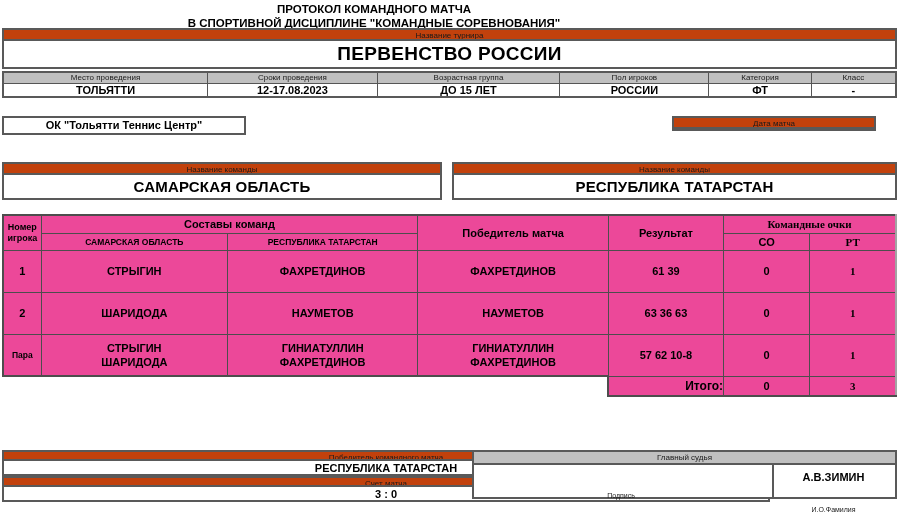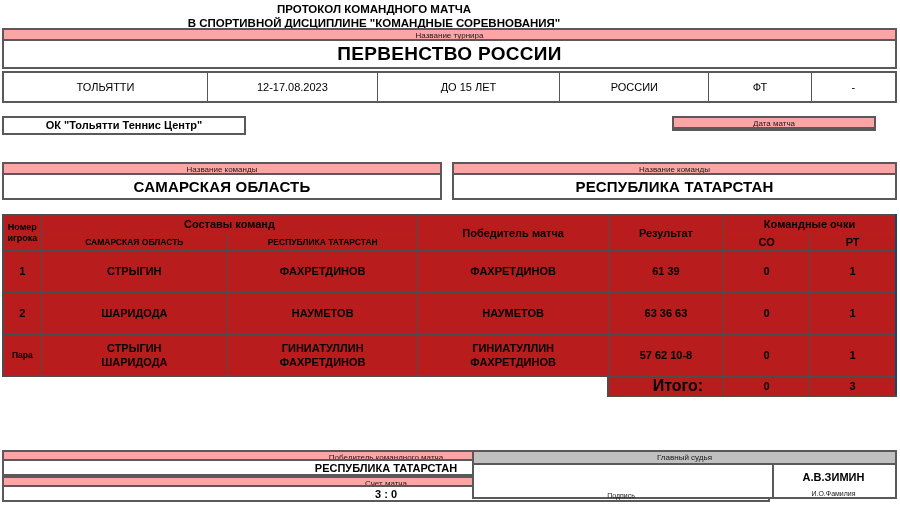--- a/index.html
+++ b/index.html
@@ -11,21 +11,21 @@
     width: 900px; height: 515px;
     font-family: "Liberation Sans", sans-serif;
     color: #000000;
     overflow: hidden;
   }
 
   .page { position: relative; width: 900px; height: 515px; }
 
   
   .lbl {
-    background: #fca5a5;
+    background: #c2410c;
     font-size: 8px;
     text-align: center;
     color: #1a1a1a;
     line-height: 11px;
     height: 11px;
     white-space: nowrap;
     overflow: hidden;
   }
   .val {
     background: #ffffff;
@@ -79,24 +79,24 @@
     background: #c0c0c0;
     font-size: 8px;
     text-align: center;
     height: 11px;
     color: #1a1a1a;
     white-space: nowrap;
     overflow: hidden;
   }
   table.grid td.vl {
     background: #fff;
-    font-weight: normal;
-    font-size: 11px;
-    text-align: center;
-    height: 30px;
+    font-weight: bold;
+    font-size: 11px;
+    text-align: center;
+    height: 14px;
     white-space: nowrap;
     overflow: hidden;
   }
   #details-block table.grid { border: 2px solid #595959; }
 
   
   #venue-block {
     position: absolute; left: 2px; top: 116px; width: 244px;
   }
   #date-block {
@@ -128,21 +128,21 @@
   #match-table {
     position: absolute; left: 2px; top: 214px; width: 895px;
     border-collapse: collapse;
     table-layout: fixed;
   }
   #match-table td {
     border: 1px solid #4d4d4d;
     text-align: center;
     vertical-align: middle;
     padding: 0;
-    background: #b91c1c;
+    background: #ec4899;
   }
   #match-table td.bigh {
     font-size: 11px;
     font-weight: bold;
   }
   #match-table td.subh {
     font-size: 8.5px;
     font-weight: bold;
   }
   #match-table td.numh {
@@ -159,37 +159,37 @@
   #match-table td.cell-num {
     font-size: 11px;
     font-weight: bold;
   }
   #match-table td.cell-para {
     font-size: 8.5px;
     font-weight: bold;
   }
   #match-table td.total-lbl {
     text-align: right;
-    font-size: 16px;
-    font-weight: bold;
-    padding-right: 20px;
+    font-size: 12px;
+    font-weight: bold;
+    padding-right: 0;
     height: 19px;
   }
   #match-table td.total-val {
     font-size: 11px;
     font-weight: bold;
     height: 20px;
   }
   #match-table td.blank {
     border: none;
     background: transparent;
   }
   #match-table .outer-top { border-top: 2px solid #4d4d4d; }
   #match-table .outer-left { border-left: 2px solid #4d4d4d; }
-  #match-table .outer-right { border-right: 2px solid #0c4a6e; }
+  #match-table .outer-right { border-right: 2px solid #a3a3a3; font-family: Liberation Serif, serif; }
   #match-table .outer-bottom { border-bottom: 2px solid #4d4d4d; }
 
   
   #footer-left {
     position: absolute; left: 2px; top: 450px; width: 768px;
   }
   #footer-left .lbl {
     border: 2px solid #595959;
     border-bottom-width: 2px;
   }
@@ -274,20 +274,28 @@
     <table class="grid">
       <colgroup>
         <col style="width:140px">
           <col style="width:116px">
           <col style="width:125px">
         <col style="width:102px">
           <col style="width:70px">
           <col style="width:58px">
       </colgroup>
       <tbody>
+          <tr>
+        <td class="hd">Место проведения</td>
+        <td class="hd">Сроки проведения</td>
+        <td class="hd">Возрастная группа</td>
+        <td class="hd">Пол игроков</td>
+        <td class="hd">Категория</td>
+        <td class="hd">Класс</td>
+      </tr>
       <tr>
         <td class="vl">ТОЛЬЯТТИ</td>
         <td class="vl">12-17.08.2023</td>
         <td class="vl">ДО 15 ЛЕТ</td>
         <td class="vl">РОССИИ</td>
         <td class="vl">ФТ</td>
         <td class="vl">-</td>
       </tr>
     </tbody>
       </table>
@@ -392,19 +400,19 @@
   </div>
 
   <div id="judge-header">Главный судья</div>
   <div id="judge-body">
     <div id="judge-divider"></div>
   </div>
   <div id="signature-area">
     <div class="sig-cap">Подпись</div>
   </div>
   <div id="footer-right" style="border:none; top:465px; height:34px;">
-    <div style="position:relative;height:34px;">
+    <div style="position:relative;height:50px;">
       <div class="judge-name" style="top:6px">А.В.ЗИМИН</div>
       <div class="judge-cap" style="bottom:2px">И.О.Фамилия</div>
     </div>
   </div>
 
 </div>
 
 </body></html>

